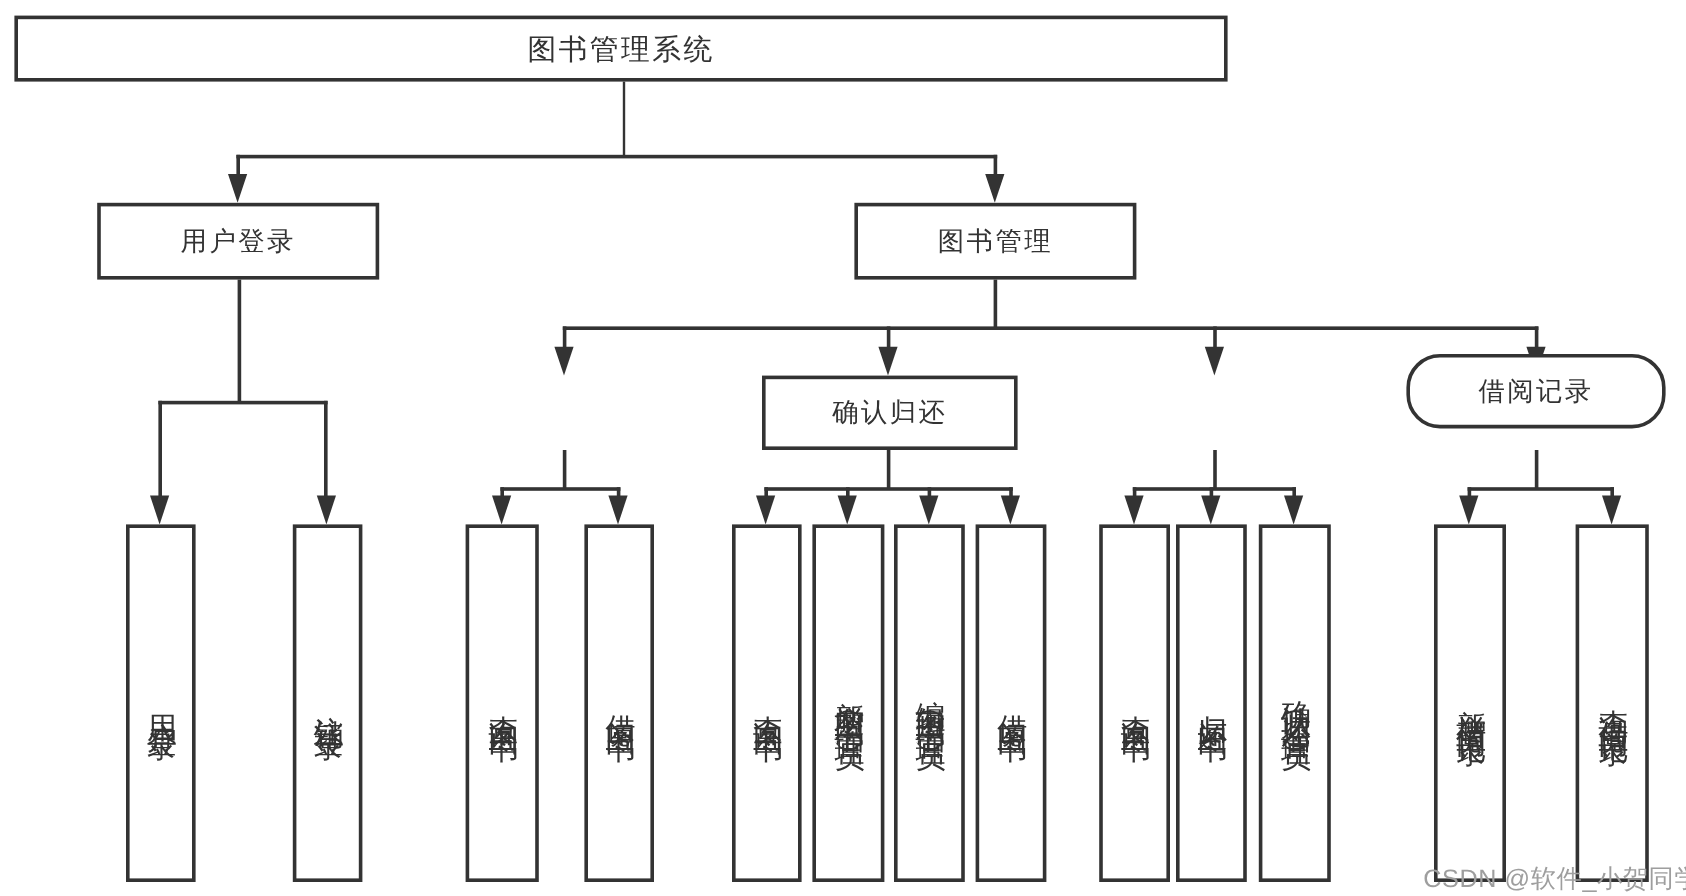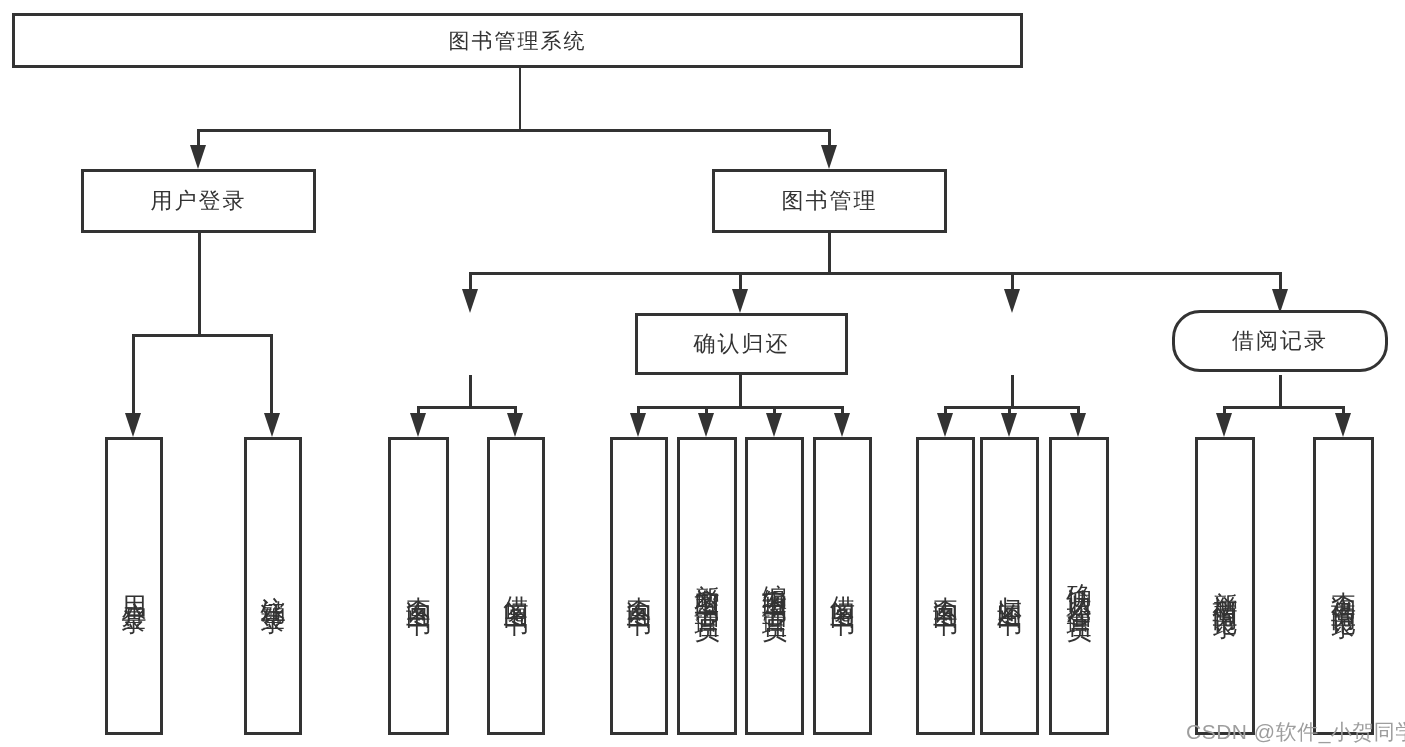--- a/index.html
+++ b/index.html
@@ -19,21 +19,21 @@
     position: absolute;
     box-sizing: border-box;
     border: 3px solid #333333;
     background: #ffffff;
     display: flex;
     align-items: center;
     justify-content: center;
     color: #333333;
   }
   .node.h-label { font-size: 22px; letter-spacing: 2px; }
-  .node.root-label { font-size: 21px; letter-spacing: 2px; }
+  .node.root-label { font-size: 24px; letter-spacing: 2px; }
   .node.leaf {
     font-size: 25px;
   }
   .node.leaf .vtext {
     writing-mode: vertical-rl;
     letter-spacing: 5px;
     line-height: 1;
     white-space: nowrap;
   }
   .line {
@@ -95,21 +95,21 @@
   <div class="line" style="left:739px; top:272px; width:3px; height:19px;"></div>
   <div class="arrowhead" style="left:732px; top:289px;"></div>
   <div class="line" style="left:1011px; top:272px; width:3px; height:19px;"></div>
   <div class="arrowhead" style="left:1004px; top:289px;"></div>
   <div class="line" style="left:1279px; top:272px; width:3px; height:19px;"></div>
   <div class="arrowhead" style="left:1272px; top:289px;"></div>
 
   <div class="node h-label" style="left:635px; top:313px; width:213px; height:62px;">
     <span>确认归还</span>
   </div>
-  <div class="node h-label" style="left:1172px; top:310px; width:216px; height:62px;border-radius:28px;">
+  <div class="node h-label" style="left:1172px; top:295px; width:216px; height:62px;border-radius:28px;">
     <span>借阅记录</span>
   </div>
 
   <div class="line" style="left:469px; top:375px; width:3px; height:33px;"></div>
   <div class="line" style="left:417px; top:406px; width:100px; height:3px;"></div>
   <div class="line" style="left:417px; top:406px; width:3px; height:9px;"></div>
   <div class="arrowhead" style="left:410px; top:413px;"></div>
   <div class="line" style="left:514px; top:406px; width:3px; height:9px;"></div>
   <div class="arrowhead" style="left:507px; top:413px;"></div>
 

